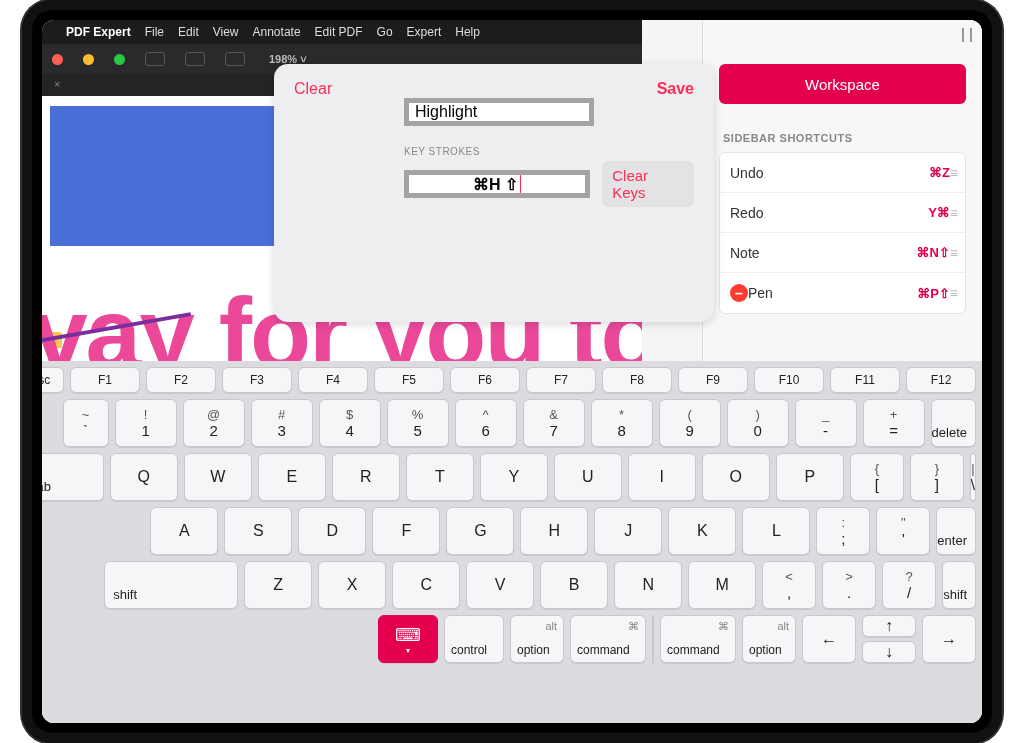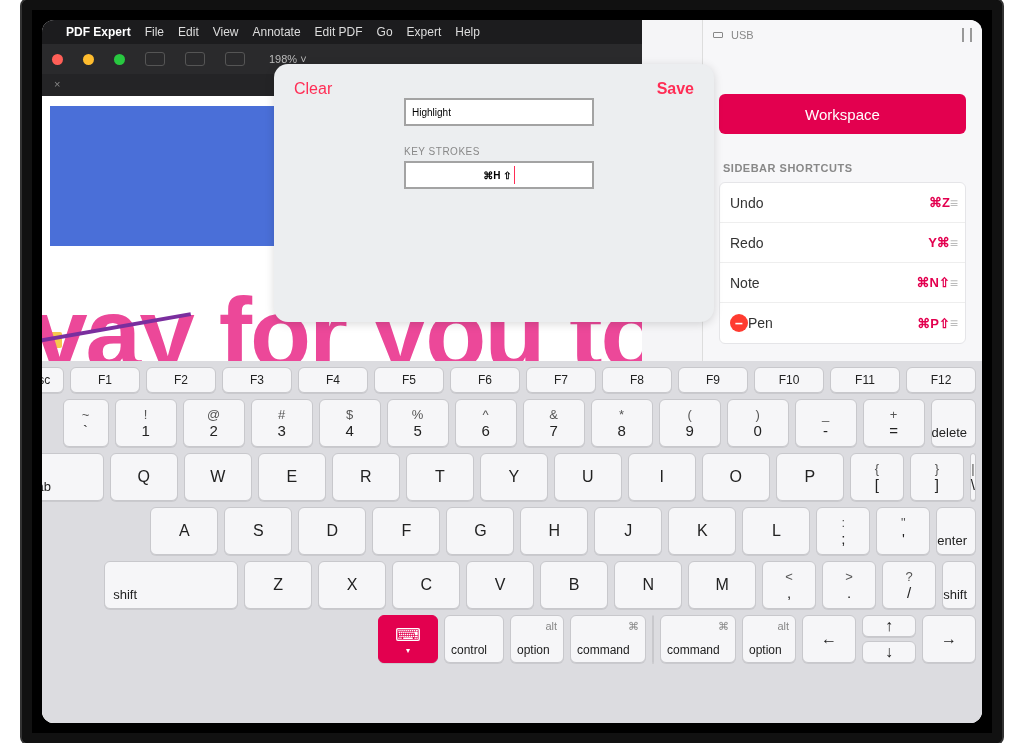--- a/index.html
+++ b/index.html
@@ -1,40 +1,40 @@
 <!DOCTYPE html>
 <html><head>
 <meta charset="utf-8">
 <style>
   * { box-sizing: border-box; margin: 0; padding: 0; font-family: -apple-system, "Helvetica Neue", Arial, sans-serif; }
   html, body { width: 1024px; height: 743px; overflow: hidden; background: #fff; }
 
   
   .ipad {
     position: absolute; left: 22px; top: 0; width: 980px; height: 743px;
-    background: #000; border-radius: 6px; box-shadow: 0 0 0 2px #333, inset 0 0 0 10px #111;
+    background: #000; border-radius: 30px; box-shadow: 0 0 0 2px #333, inset 0 0 0 10px #111;
     padding: 20px;
   }
   .screen {
     position: relative; width: 100%; height: 100%; background: #f5f5f7;
     border-radius: 12px; overflow: hidden;
   }
 
   
   .menubar {
     position: absolute; top:0; left:0; right:340px; height:24px;
     background:#1c1c1e; color:#ddd; display:flex; align-items:center;
     font-size:12px; padding:0 10px; gap:14px; z-index:2;
   }
   .menubar .apple { font-size:13px; }
   .menubar .app  { font-weight:600; color:#fff; }
   .toolbar {
     position:absolute; top:24px; left:0; right:340px; height:30px;
     background:#2a2a2c; display:flex; align-items:center; gap:20px;
-    padding:0 10px; z-index:2;
+    padding:0 10px; z-index:2;font-weight:bold;
   }
   .tl { width:11px; height:11px; border-radius:50%; }
   .r{background:#ff5f57}.y{background:#febc2e}.g{background:#28c840}
   .tbbtn { width:20px; height:14px; border:1px solid #555; border-radius:3px;}
   .zoom { color:#bbb; font-size:11px; margin-left:4px;}
   .tabbar {
     position:absolute; top:54px; left:0; right:340px; height:22px;
     background:#242426; color:#888; font-size:11px; padding:4px 12px; z-index:2;
   }
 
@@ -82,22 +82,22 @@
   
   .modal {
     position:absolute; top:44px; left:232px; width:440px; height:258px;
     background:#eceef0; border-radius:14px; box-shadow:0 2px 10px rgba(0,0,0,.15);
     z-index:5; padding:16px 20px;
   }
   .modal-top{display:flex; justify-content:space-between; font-size:16px;}
   .cancel{color:#ff2d55;} .save{color:#ff2d55; font-weight:600;}
   .modal h2{ text-align:center; font-size:20px; font-weight:400; color:#333; margin-top:26px; letter-spacing:1px;}
   .fld-lbl{font-size:10px; color:#888; letter-spacing:.5px; margin:20px 0 4px 110px;}
-  .fld{ margin-left:110px; width:190px; height:28px; border:2px solid #a3a3a3;
-    background:#fff; font-size:10px; padding:2px 6px; display:flex; align-items:center;}
+  .fld{ margin-left:110px; width:190px; height:28px; border:5px solid #a3a3a3;
+    background:#fff; font-size:16px; padding:2px 6px; display:flex; align-items:center;}
   .ks-row{display:flex; align-items:center; gap:12px; margin-left:110px;}
   .ks-row .fld{margin-left:0; justify-content:center; font-weight:600;}
   .cursor{display:inline-block;width:1px;height:18px;background:#ff2d55;margin-left:2px;}
   .clear{background:#e3e3e6; border-radius:6px; padding:6px 10px;
     color:#ff2d55; font-size:15px;}
 
   
   .kbd {
     position:absolute; left:0; right:0; bottom:0; height:362px;
     background:#dcdce0; z-index:10; padding:6px 6px 8px;
@@ -160,24 +160,20 @@
   </div>
 
   <div class="doc">
     <div class="blueblock">VV</div>
     <div class="noteicon"></div>
     <div class="bigtext">vay for you to</div>
     <div class="strike"></div>
   </div>
 
   <div class="sidebar">
-    <div class="sb-top">
-      <span class="usbico"></span>
-      <span>USB</span>
-    </div>
     <div class="ham">
       <span></span>
     </div>
     <div class="workspace-tab">
       <span>Workspace</span>
     </div>
     <div class="sb-h">SIDEBAR SHORTCUTS</div>
     <div class="sc-list">
       <div class="sc-row">
         <span class="sc-label">Undo</span>
@@ -210,20 +206,21 @@
     </div>
     <div class="fld">
       <span>Highlight</span>
     </div>
     <div class="fld-lbl">KEY STROKES</div>
     <div class="ks-row">
       <div class="fld">
         <span>⌘H ⇧</span>
         <span class="cursor"></span>
       </div>
+      <span class="clear">Clear Keys</span>
     </div>
   </div>
 
   <div class="kbd">
 
     <div class="krow">
       <div class="key func w46">esc</div>
       <div class="key func w70">F1</div>
       <div class="key func w70">F2</div>
       <div class="key func w70">F3</div>

